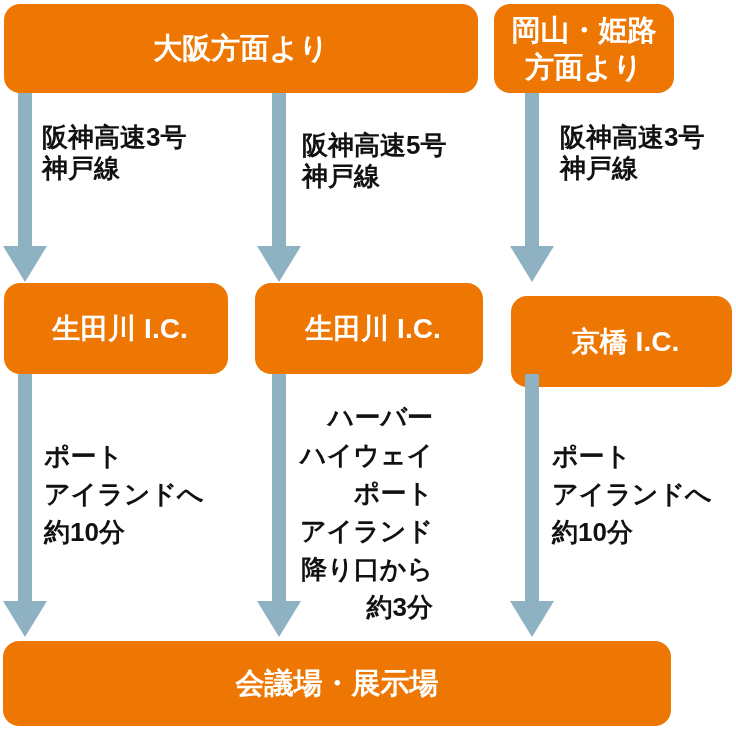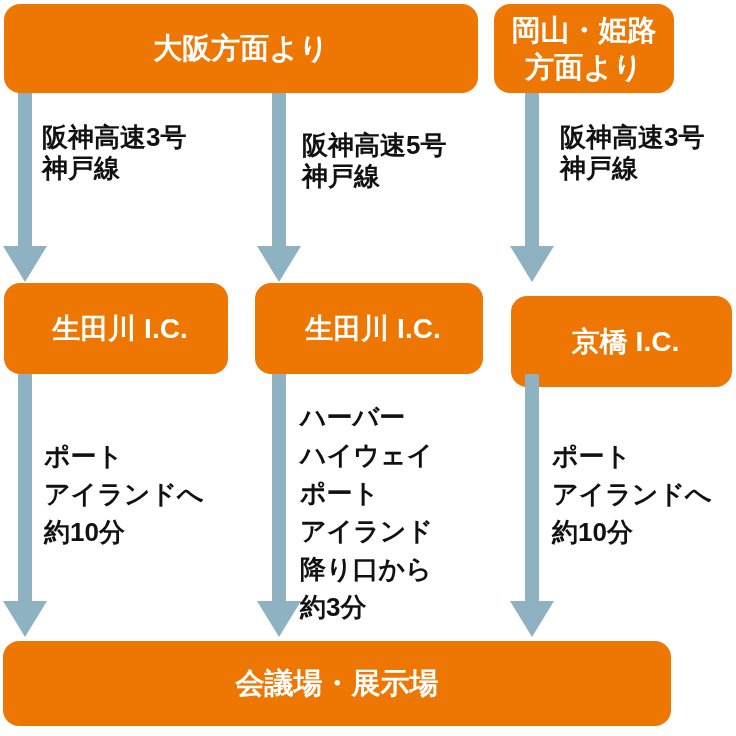--- a/index.html
+++ b/index.html
@@ -90,21 +90,21 @@
 
   <div class="shaft" style="left:272px; top:374px; height:228px;"></div>
   <div class="head" style="left:257px; top:601px;"></div>
 
   <div class="shaft" style="left:525px; top:374px; height:228px;"></div>
   <div class="head" style="left:510px; top:601px;"></div>
 
   <div class="edge-label note" style="left:44px; top:437px;">ポート
 アイランドへ
 約10分</div>
-  <div class="edge-label note" style="left:300px; top:398px;">ハーバー
+  <div class="edge-label note" style="left:300px; top:398px;text-align:right;">ハーバー
 ハイウェイ
 ポート
 アイランド
 降り口から
 約3分</div>
   <div class="edge-label note" style="left:552px; top:437px;">ポート
 アイランドへ
 約10分</div>
 
   <div class="node goal" style="left:3px; top:641px; width:668px; height:85px;">会議場・展示場</div>

